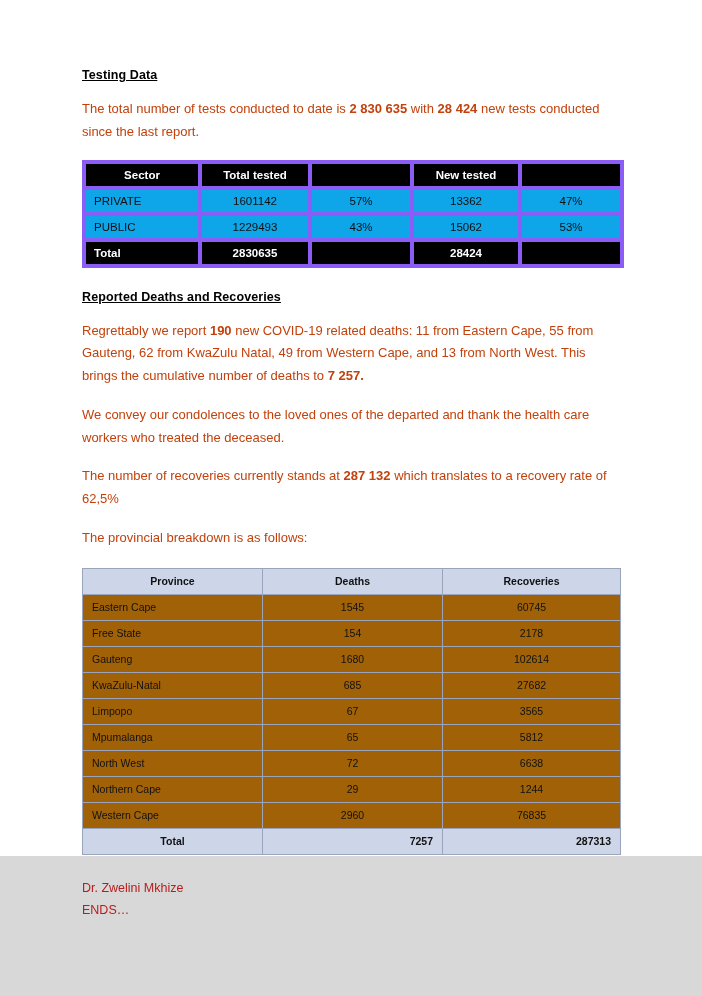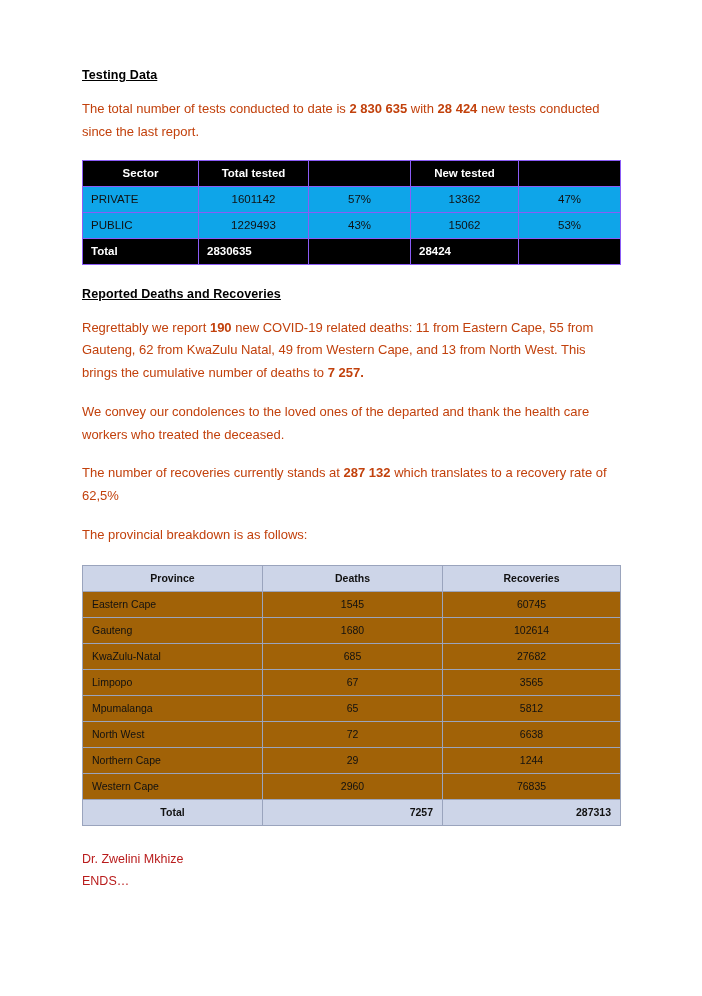--- a/index.html
+++ b/index.html
@@ -9,21 +9,21 @@
   }
   body {
     width: 702px;
     height: 996px;
     font-family: "Liberation Sans", sans-serif;
     color: #000;
   }
   .page {
     position: relative;
     width: 702px;
-    height: 996px;
+    height: 856px;
     background: #ffffff;
     box-sizing: border-box;
     padding: 68px 82px 0 82px;
   }
   .section-heading {
     font-size: 12.5px;
     font-weight: bold;
     text-decoration: underline;
     margin: 0 0 16px 0;
     letter-spacing: 0.1px;
@@ -41,21 +41,21 @@
     border-collapse: collapse;
     table-layout: fixed;
   }
   .testing-table {
     width: 538px;
     margin: 4px 0 0 0;
     border: 1px solid #000;
   }
   .testing-table th,
   .testing-table td {
-    border: 1px solid #8b5cf6;
+    border: 4px solid #8b5cf6;
     font-size: 11.5px;
     height: 26px;
     padding: 0 8px;
     box-sizing: border-box;
   }
   .testing-table thead th {
     background: #000000;
     color: #ffffff;
     font-weight: bold;
     text-align: center;
@@ -68,21 +68,21 @@
     color: #111;
   }
   .testing-table tbody td.lbl { text-align: left; }
   .testing-table tbody td.num { text-align: center; }
   .testing-table tfoot td {
     background: #000000;
     color: #ffffff;
     font-weight: bold;
   }
   .testing-table tfoot td.lbl { text-align: left; }
-  .testing-table tfoot td.num { text-align: left; }
+  .testing-table tfoot td.num { text-align: center; }
   .testing-table tfoot td.blank { background: #000000; }
 
   
   .prov-table {
     width: 538px;
     margin: 18px 0 0 0;
     border: 1px solid #9aa4bd;
     padding-left: 36px;
   }
   .prov-table th,
@@ -201,20 +201,25 @@
         <th>Recoveries</th>
       </tr>
     </thead>
     <tbody>
       <tr>
         <td class="lbl">Eastern Cape</td>
         <td class="num">1545</td>
         <td class="num">60745</td>
       </tr>
       <tr>
+        <td class="lbl">Free State</td>
+        <td class="num">154</td>
+        <td class="num">2178</td>
+      </tr>
+      <tr>
         <td class="lbl">Gauteng</td>
         <td class="num">1680</td>
         <td class="num">102614</td>
       </tr>
       <tr>
         <td class="lbl">KwaZulu-Natal</td>
         <td class="num">685</td>
         <td class="num">27682</td>
       </tr>
       <tr>

